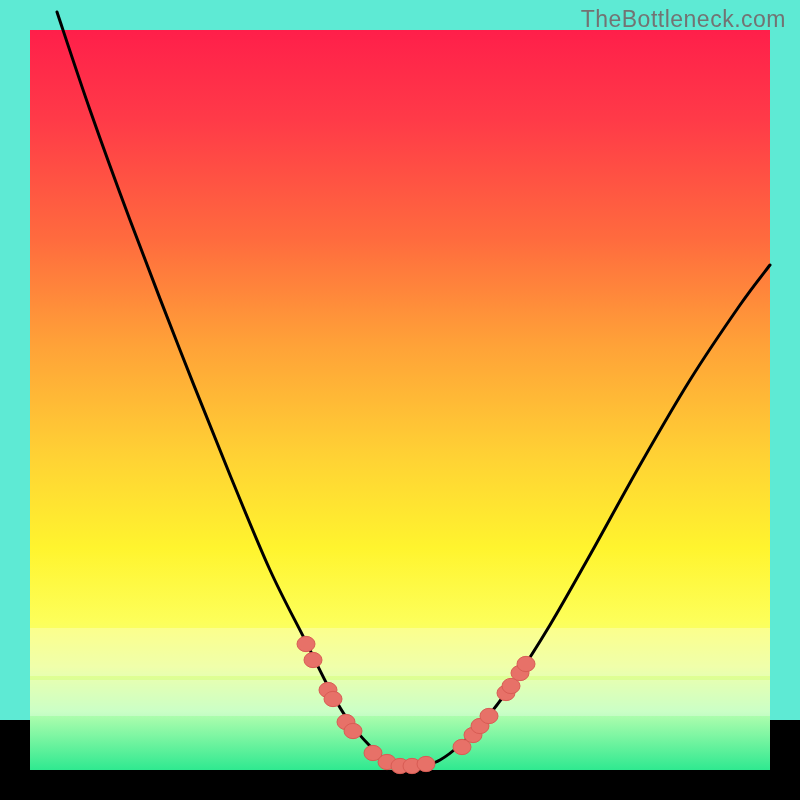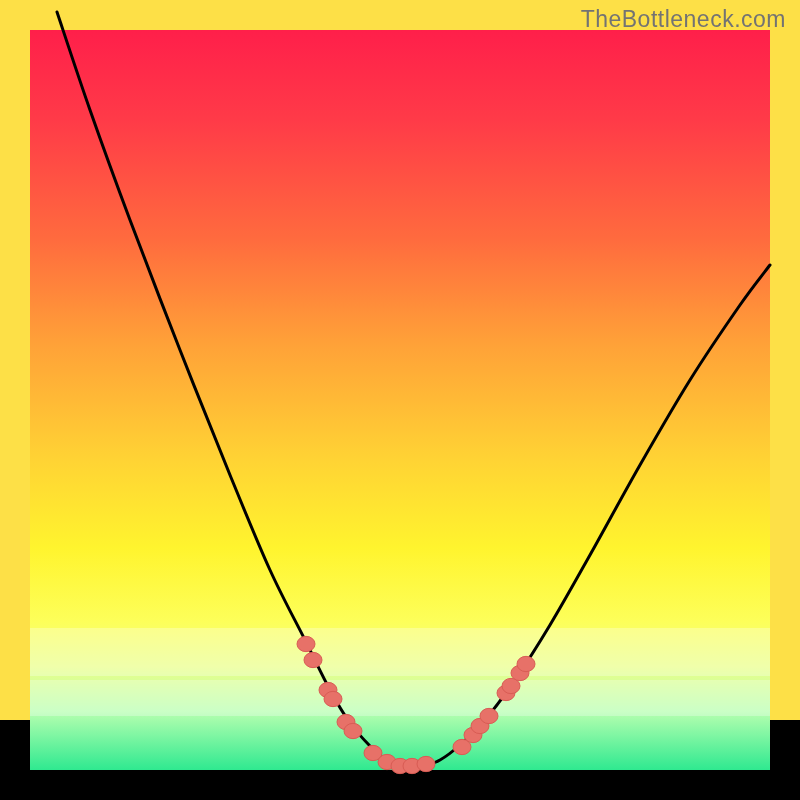--- a/index.html
+++ b/index.html
@@ -10,21 +10,21 @@
     background: #000;
     overflow: hidden;
     font-family: Arial, Helvetica, sans-serif;
   }
   .frame {
     position: absolute;
     left: 0;
     top: 0;
     width: 800px;
     height: 720px;
-    background: #fde047;
+    background: #5eead4;
   }
   .plot-area {
     position: absolute;
     left: 30px;
     top: 30px;
     width: 740px;
     height: 740px;
     background: linear-gradient(
       to bottom,
       #ff1f4a 0%,

